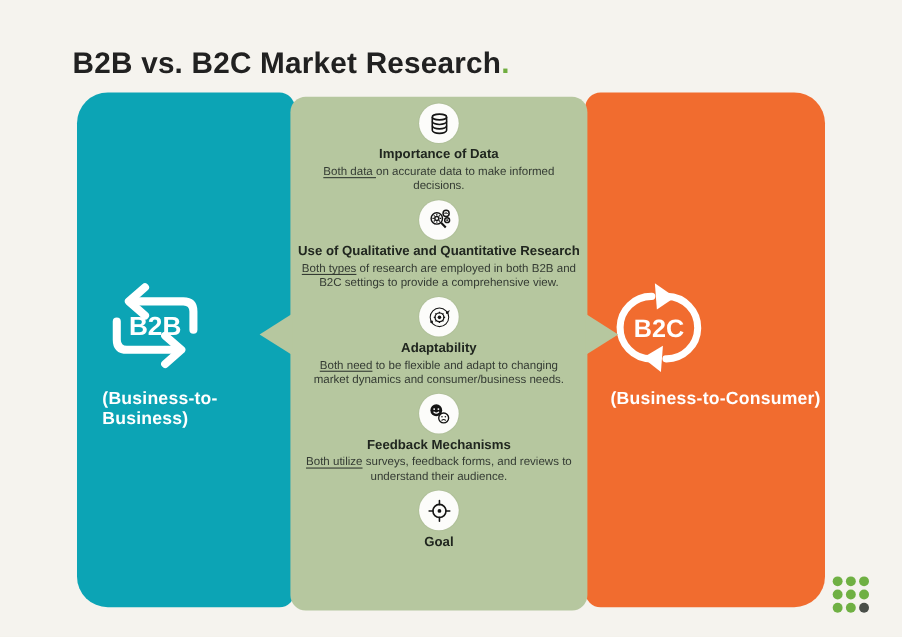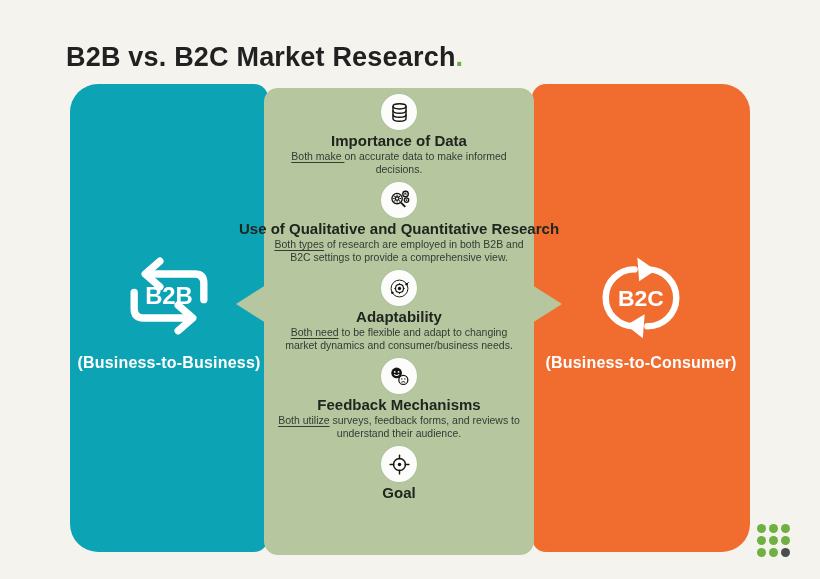--- a/index.html
+++ b/index.html
@@ -22,28 +22,28 @@
   .panel-center{left:264px;top:88px;width:270px;height:467px;background:var(--sage);
     border-radius:14px;z-index:2;display:flex;flex-direction:column;align-items:center;
     padding:6px 10px 0 10px;}
 
   .tri{position:absolute;top:285px;width:0;height:0;z-index:2;
     border-top:19px solid transparent;border-bottom:19px solid transparent;}
   .tri-left{left:236px;border-right:30px solid var(--sage);}
   .tri-right{left:532px;border-left:30px solid var(--sage);}
 
   .side-inner{position:absolute;left:0;right:0;top:168px;display:flex;
-    flex-direction:column;align-items:center;}
+    flex-direction:column;padding-left:23px;}
   .side-label{margin-top:14px;color:#fff;font-weight:bold;font-size:16px;letter-spacing:.2px;}
 
   .section{display:flex;flex-direction:column;align-items:center;margin-bottom:6px;width:250px;}
   .icon-circle{width:36px;height:36px;border-radius:50%;background:var(--circle);
     display:flex;align-items:center;justify-content:center;margin-bottom:4px;
     box-shadow:0 0 0 1px rgba(0,0,0,.03);}
-  .sec-title{font-size:15px;line-height:13px;font-weight:bold;color:var(--heading);
+  .sec-title{font-size:12px;line-height:13px;font-weight:bold;color:var(--heading);
     margin-bottom:3px;white-space:nowrap;text-align:center;}
   .sec-body{font-size:10.5px;line-height:13px;color:var(--body);text-align:center;width:250px;}
   .sec-body .u{text-decoration:underline;text-underline-offset:2px;}
 
   .dots-logo{position:absolute;left:757px;top:524px;display:grid;
     grid-template-columns:repeat(3,9px);grid-auto-rows:9px;gap:3px;}
   .dots-logo span{width:9px;height:9px;border-radius:50%;background:var(--dot-green);}
   .dots-logo span.dark{background:var(--dot-dark);}
 
   svg{display:block;}
@@ -90,21 +90,21 @@
     <div class="section">
       <div class="icon-circle">
         <svg width="23" height="23" viewBox="0 0 24 24" fill="none" stroke="#151515" stroke-width="1.5">
           <ellipse cx="12" cy="5.6" rx="6.8" ry="2.7"></ellipse>
           <path d="M5.2 5.6 V18.2 c0 1.6 3 2.9 6.8 2.9 s6.8-1.3 6.8-2.9 V5.6"></path>
           <path d="M5.2 9.8 c0 1.6 3 2.9 6.8 2.9 s6.8-1.3 6.8-2.9"></path>
           <path d="M5.2 14 c0 1.6 3 2.9 6.8 2.9 s6.8-1.3 6.8-2.9"></path>
         </svg>
       </div>
       <div class="sec-title">Importance of Data</div>
-      <div class="sec-body"><span class="u">Both make </span><span>on accurate data to make informed decisions.</span></div>
+      <div class="sec-body"><span class="u">Both data </span><span>on accurate data to make informed decisions.</span></div>
     </div>
 
     <div class="section">
       <div class="icon-circle">
         <svg width="23" height="23" viewBox="0 0 24 24" fill="none" stroke="#151515" stroke-width="1.4">
           <circle cx="9.5" cy="10" r="5.4"></circle>
           <circle cx="9.5" cy="10" r="1.9"></circle>
           <path d="M9.5 5.8 v1.4 M9.5 12.8 v1.4 M5.3 10 h1.4 M12.3 10 h1.4 M6.6 7.1 l1 1 M11.4 11.9 l1 1 M12.4 7.1 l-1 1 M7.6 11.9 l-1 1" stroke-width="1.1"></path>
           <path d="M13.6 14.2 L18 18.6" stroke-width="2"></path>
           <circle cx="18.3" cy="5.2" r="2.9"></circle>

